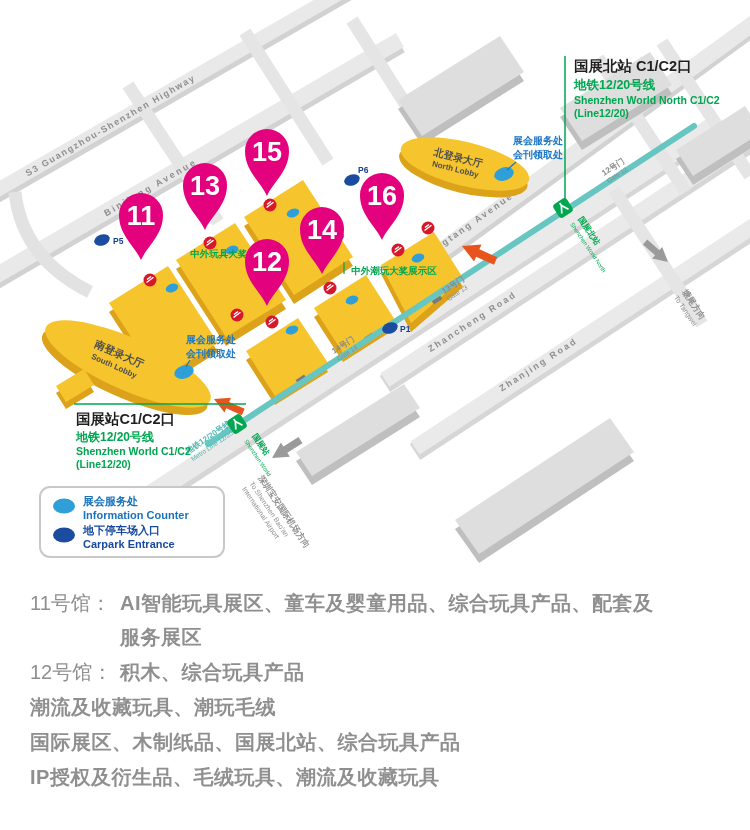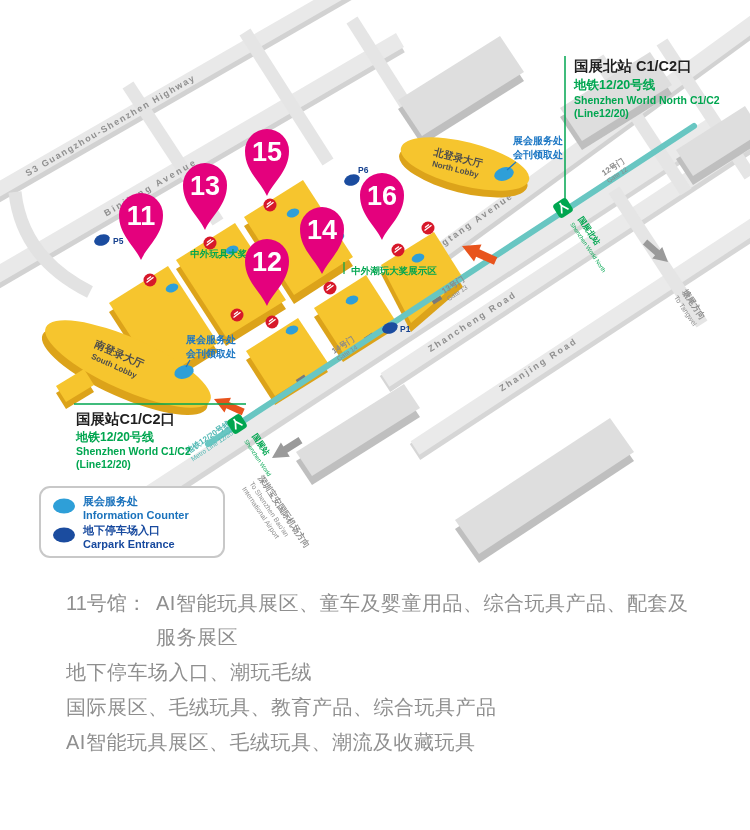--- a/index.html
+++ b/index.html
@@ -1,23 +1,23 @@
 <!DOCTYPE html>
 <html><head>
 <meta charset="utf-8">
 <style>
   html,body{margin:0;padding:0;background:#ffffff;}
   body{width:750px;height:830px;font-family:"Liberation Sans","DejaVu Sans",sans-serif;overflow:hidden;}
   .map-wrap{position:relative;width:750px;height:572px;background:#fff;}
   svg{display:block;}
   svg text{user-select:none;}
-  .hall-list{padding:14px 32px 0 30px;color:#8f8f8f;margin-left:36px;}
+  .hall-list{padding:14px 32px 0 30px;color:#8f8f8f;}
   .hall-row{display:flex;align-items:flex-start;font-size:20px;line-height:34px;margin:0 0 1px 0;}
   .hall-label{flex:0 0 90px;white-space:nowrap;}
-  .hall-desc{flex:1;white-space:pre-line;letter-spacing:0.5px;}
+  .hall-desc{flex:1;white-space:pre-line;letter-spacing:0.5px;font-weight:bold;}
 </style>
 </head>
 <body>
 
 <div class="map-wrap">
 <svg width="750" height="572" viewBox="0 0 750 572">
 
   <g>
 
     <line x1="-20" y1="204" x2="385" y2="-29" stroke="#d2d2d2" stroke-width="17"></line>
@@ -311,21 +311,25 @@
 </svg>
 </div>
 
 <div class="hall-list">
   <div class="hall-row">
     <span class="hall-label">11号馆：</span>
     <span class="hall-desc">AI智能玩具展区、童车及婴童用品、综合玩具产品、配套及
 服务展区</span>
   </div>
   <div class="hall-row">
-    <span class="hall-desc">地下停车场入口、潮玩毛绒</span>
-  </div>
-  <div class="hall-row">
-    <span class="hall-desc">国际展区、毛绒玩具、教育产品、综合玩具产品</span>
-  </div>
-  <div class="hall-row">
-    <span class="hall-desc">AI智能玩具展区、毛绒玩具、潮流及收藏玩具</span>
+    <span class="hall-label">12号馆：</span>
+    <span class="hall-desc">积木、综合玩具产品</span>
+  </div>
+  <div class="hall-row">
+    <span class="hall-desc">潮流及收藏玩具、潮玩毛绒</span>
+  </div>
+  <div class="hall-row">
+    <span class="hall-desc">国际展区、木制纸品、国展北站、综合玩具产品</span>
+  </div>
+  <div class="hall-row">
+    <span class="hall-desc">IP授权及衍生品、毛绒玩具、潮流及收藏玩具</span>
   </div>
 </div>
 
 </body></html>

